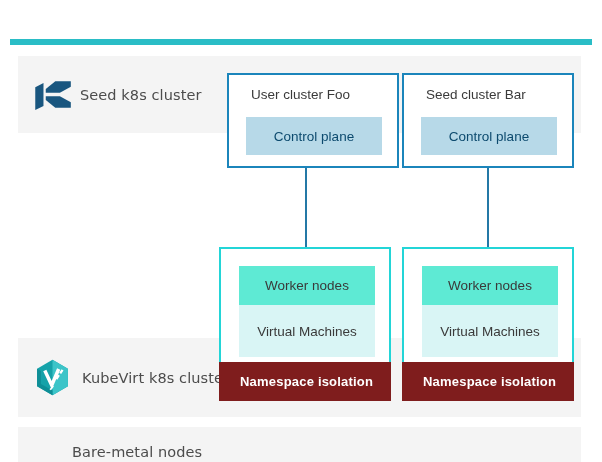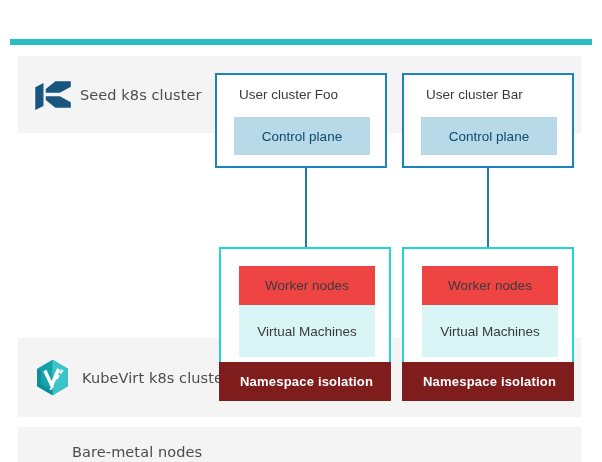--- a/index.html
+++ b/index.html
@@ -22,21 +22,21 @@
   #band-seed .band-label{margin-left:8px;}
   #band-kubevirt .band-label{margin-left:11px;}
   #band-baremetal .band-label{margin-left:54px;text-align:center;}
   .logo-wrap{margin-left:17px;display:flex;align-items:center;}
   #band-kubevirt .logo-wrap{margin-left:16px;}
   
   .ucluster{
     width:172px;height:95px;background:#ffffff;border:2px solid #1b85bb;
     box-sizing:border-box;top:38px;
   }
-  #ucluster-foo{left:215px;padding-left:44px;}
+  #ucluster-foo{left:227px;padding-left:44px;}
   #ucluster-bar{left:402px;}
   .ucluster-title{
     position:absolute;left:22px;top:12px;font-size:13.5px;color:#3a3a3a;
   }
   .cp-block{
     position:absolute;left:17px;top:42px;width:136px;height:38px;
     background:#b7d9e8;display:flex;align-items:center;justify-content:center;
     font-size:13.5px;color:#0c4a6e;
   }
   
@@ -48,21 +48,21 @@
     width:172px;height:154px;background:#ffffff;border:2px solid #23d5d7;
     box-sizing:border-box;top:212px;
   }
   #ibox-foo{left:219px;}
   #ibox-bar{left:402px;}
   .inner-block{
     position:absolute;left:18px;width:136px;height:39px;
     display:flex;align-items:center;justify-content:center;
     font-size:13.5px;color:#3a3a3a;
   }
-  .worker-block{top:17px;background:#ef4444;}
+  .worker-block{top:17px;background:#5eead4;}
   .vm-block{top:56px;height:52px;background:#d9f5f5;}
   .iso-footer{
     position:absolute;left:-2px;right:-2px;bottom:-2px;height:39px;
     background:#7f1d1d;display:flex;align-items:center;
     font-size:13px;font-weight:bold;color:#ffffff;padding-left:21px;
     box-sizing:border-box;letter-spacing:.2px;
   }
   svg{display:block;}
 </style>
 </head>
@@ -82,21 +82,21 @@
     </span>
     <span class="band-label">Seed k8s cluster</span>
   </div>
 
   <div id="ucluster-foo" class="abs ucluster">
     <div class="ucluster-title">User cluster Foo</div>
     <div class="cp-block">Control plane</div>
   </div>
 
   <div id="ucluster-bar" class="abs ucluster">
-    <div class="ucluster-title">User cluster Bar</div>
+    <div class="ucluster-title">Seed cluster Bar</div>
     <div class="cp-block">Control plane</div>
   </div>
 
   <div id="connector-foo" class="abs connector"></div>
   <div id="connector-bar" class="abs connector"></div>
 
   <div id="band-kubevirt" class="abs band">
     <span class="logo-wrap">
       <svg width="37" height="37" viewBox="0 0 48 48">
         <polygon fill="#15a2a9" points="24,1 44,12.5 44,35.5 24,47 4,35.5 4,12.5"></polygon>

